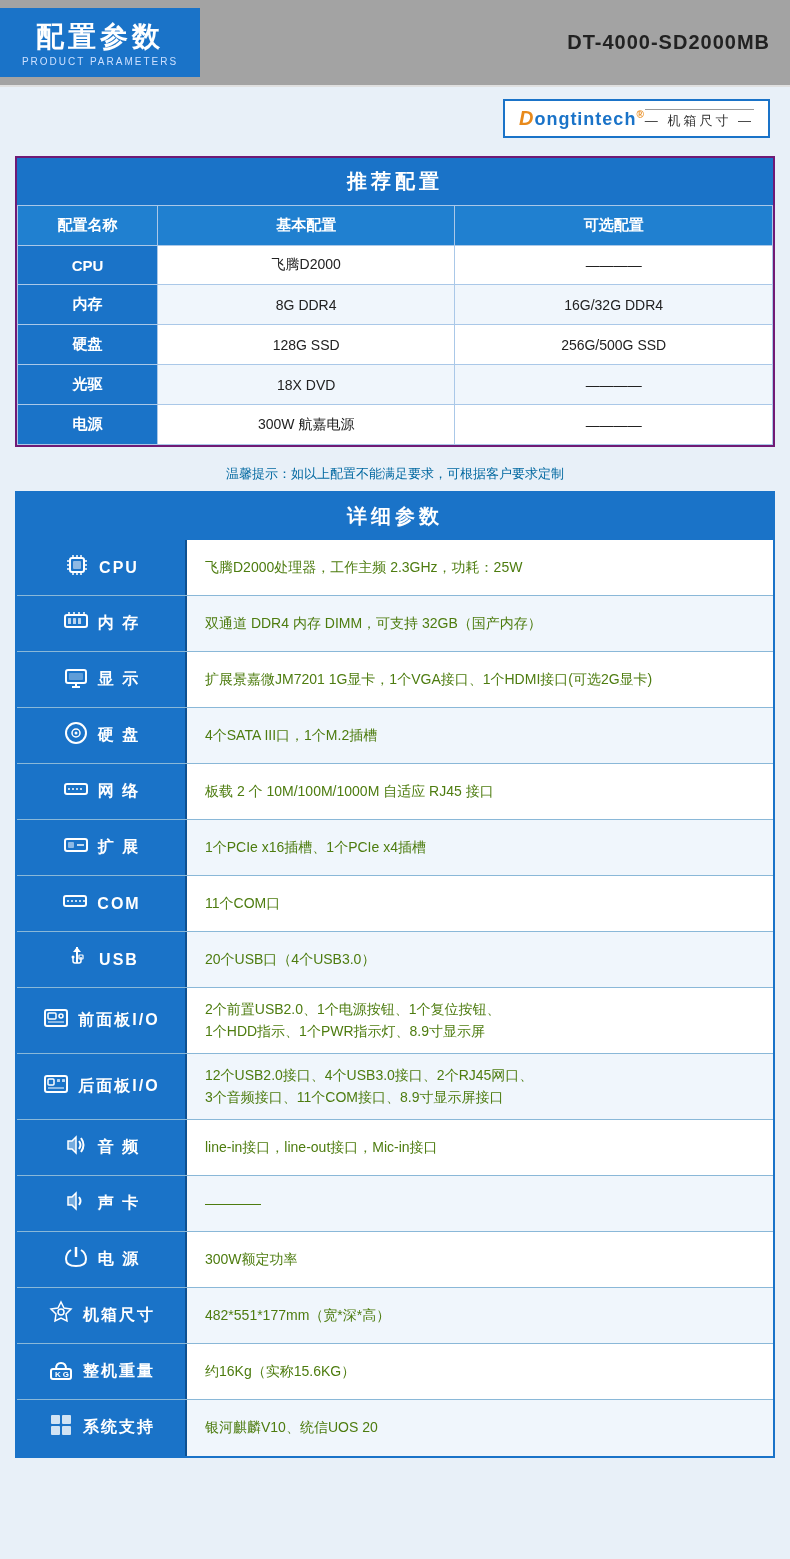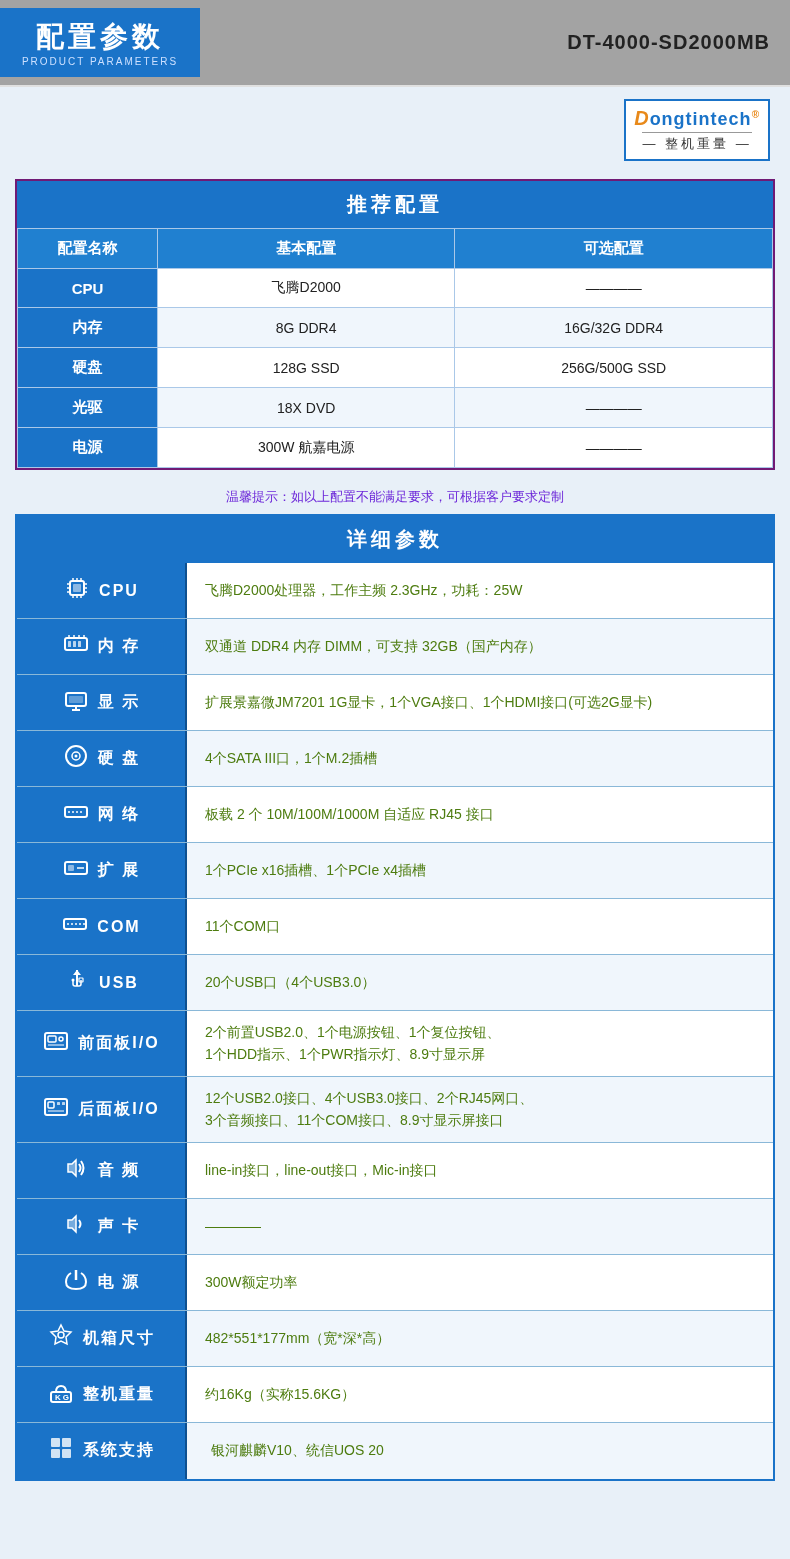--- a/index.html
+++ b/index.html
@@ -55,23 +55,23 @@
 
     
     .logo-area {
       display: flex;
       justify-content: flex-end;
       padding: 12px 20px 8px;
       background: #e8f0f8;
     }
     .logo-box {
       border: 2px solid #1a73c8;
-      padding: 6px 8px;
-      display: flex;
-      flex-direction: column;
+      padding: 6px 14px;
+      display: flex;
+      flex-direction: row;
       align-items: center;
       background: #fff;
     }
     .logo-brand {
       font-size: 18px;
       font-weight: bold;
       color: #1a73c8;
       letter-spacing: 1px;
     }
     .logo-brand span {
@@ -133,21 +133,21 @@
     }
     .rec-table tbody tr {
       background: #fff;
     }
     .rec-table tbody tr:nth-child(even) {
       background: #f0f6fc;
     }
 
     .warm-tip {
       text-align: center;
-      color: #6d28d9;
+      color: #0369a1;
       font-size: 13px;
       padding: 8px 10px;
       background: #e8f0f8;
     }
 
     
     .detail-section {
       margin: 0 15px 10px;
       border: 2px solid #1a73c8;
       overflow: hidden;
@@ -157,21 +157,20 @@
       display: flex;
       border-bottom: 1px solid #8ab8d8;
       background: #fff;
       min-height: 56px;
     }
     .detail-row:nth-child(even) {
       background: #f0f6fc;
     }
     .detail-row:last-child {
       border-bottom: none;
-      gap: 6px;
     }
 
     .detail-label {
       background: #1a73c8;
       color: #fff;
       min-width: 170px;
       max-width: 170px;
       display: flex;
       align-items: center;
       justify-content: center;
@@ -210,21 +209,21 @@
   <div class="header-right">
     <span class="model-number">DT-4000-SD2000MB</span>
   </div>
 </div>
 
 <div class="logo-area">
   <div class="logo-box">
     <div class="logo-brand">
       <span style="color:#e8891a; font-style:italic; font-size:20px; font-weight:bold;">D</span><span style="color:#1a73c8; font-size:18px; font-weight:bold;">ongtintech</span><span class="reg" style="color:#e8891a; font-size:10px; vertical-align:super;">®</span>
     </div>
-    <div class="logo-subtitle">— 整机重量 —</div>
+    <div class="logo-subtitle">— 机箱尺寸 —</div>
   </div>
 </div>
 
 <div class="section">
   <div class="section-title">推荐配置</div>
   <table class="rec-table">
     <thead>
       <tr>
         <th>配置名称</th>
         <th>基本配置</th>

